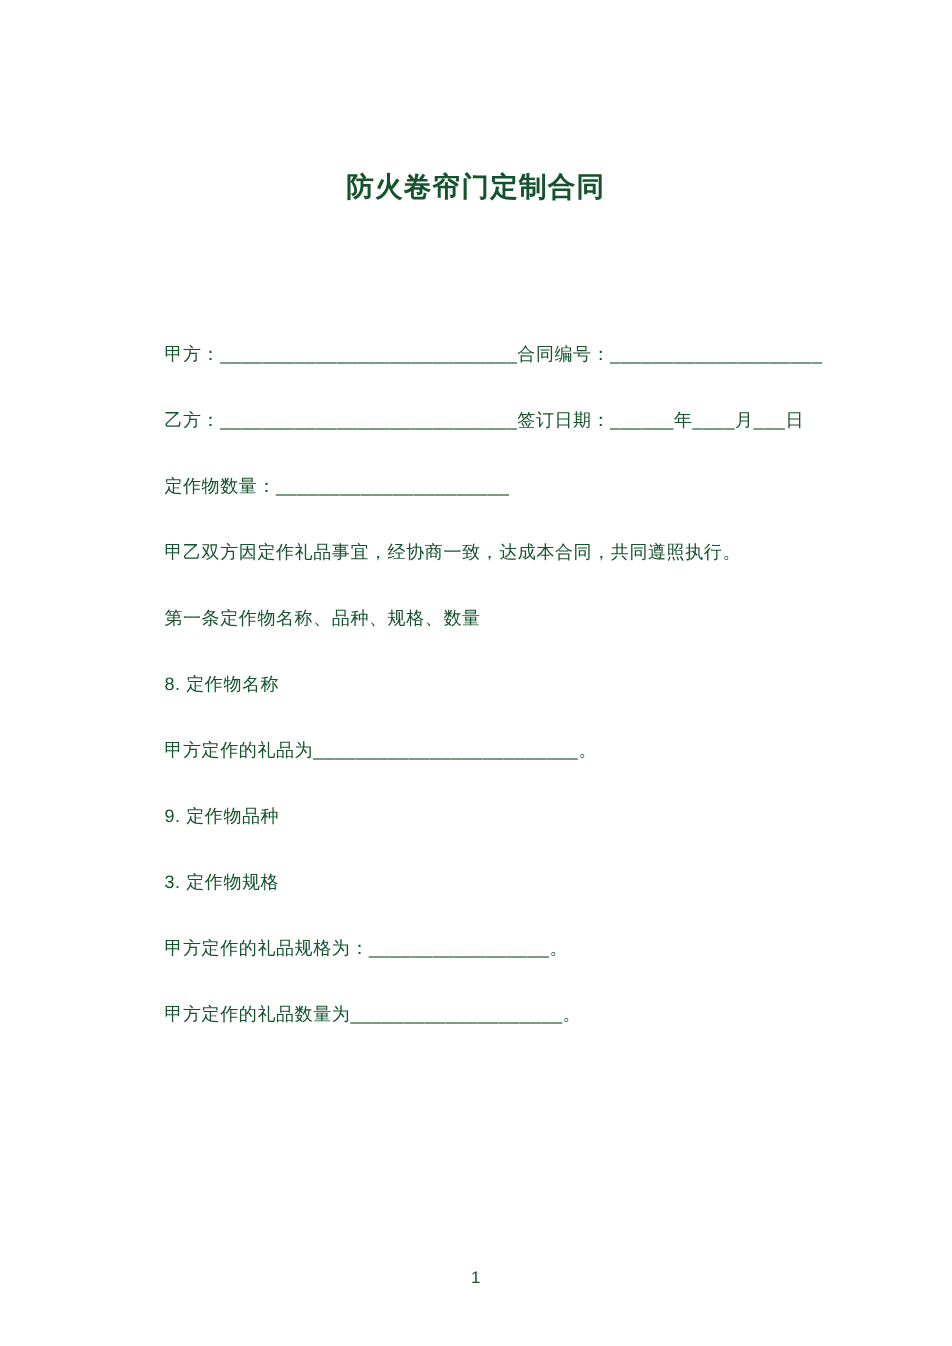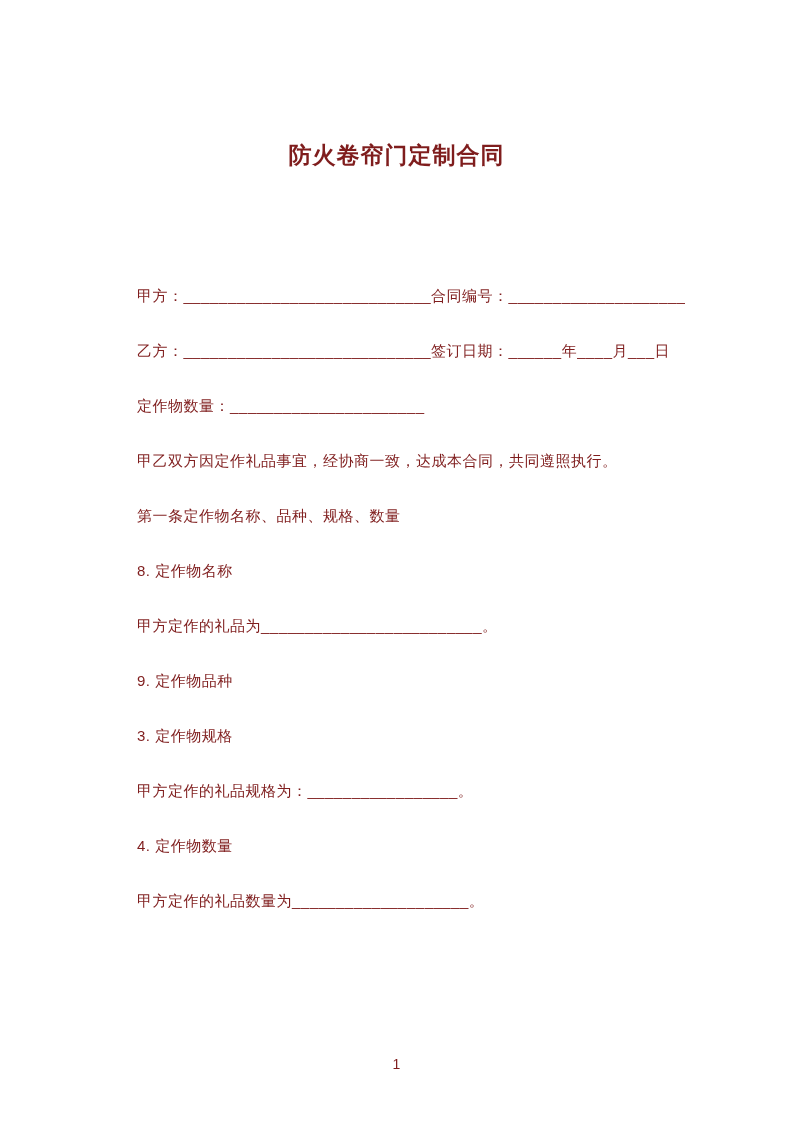--- a/index.html
+++ b/index.html
@@ -6,21 +6,21 @@
     margin: 0;
     padding: 0;
     background: #ffffff;
   }
   .page {
     position: relative;
     width: 793px;
     height: 1122px;
     background: #ffffff;
     font-family: "Liberation Sans", "DejaVu Sans", sans-serif;
-    color: #7f1d1d;
+    color: #14532d;
     overflow: hidden;
     box-sizing: border-box;
     padding-top: 140px;
   }
   .title {
     margin: 0;
     text-align: center;
     font-size: 23px;
     font-weight: 700;
     letter-spacing: 1px;
@@ -71,20 +71,19 @@
 
     <p>甲方定作的礼品为_________________________。</p>
 
     <p>9. 定作物品种</p>
 
 
     <p>3. 定作物规格</p>
 
     <p>甲方定作的礼品规格为：_________________。</p>
 
-    <p>4. 定作物数量</p>
 
     <p>甲方定作的礼品数量为____________________。</p>
   </div>
 
   <div class="page-number">1</div>
 
 </div>
 
 </body></html>

